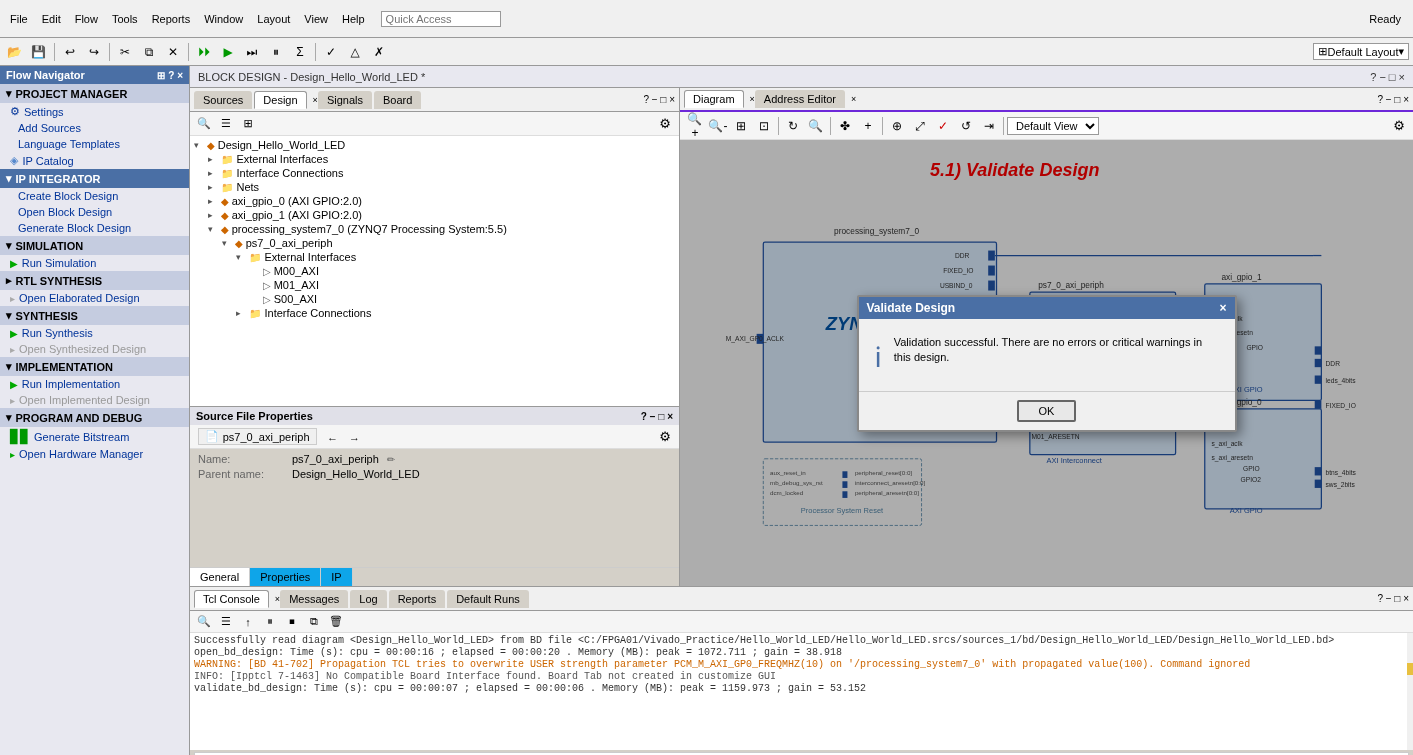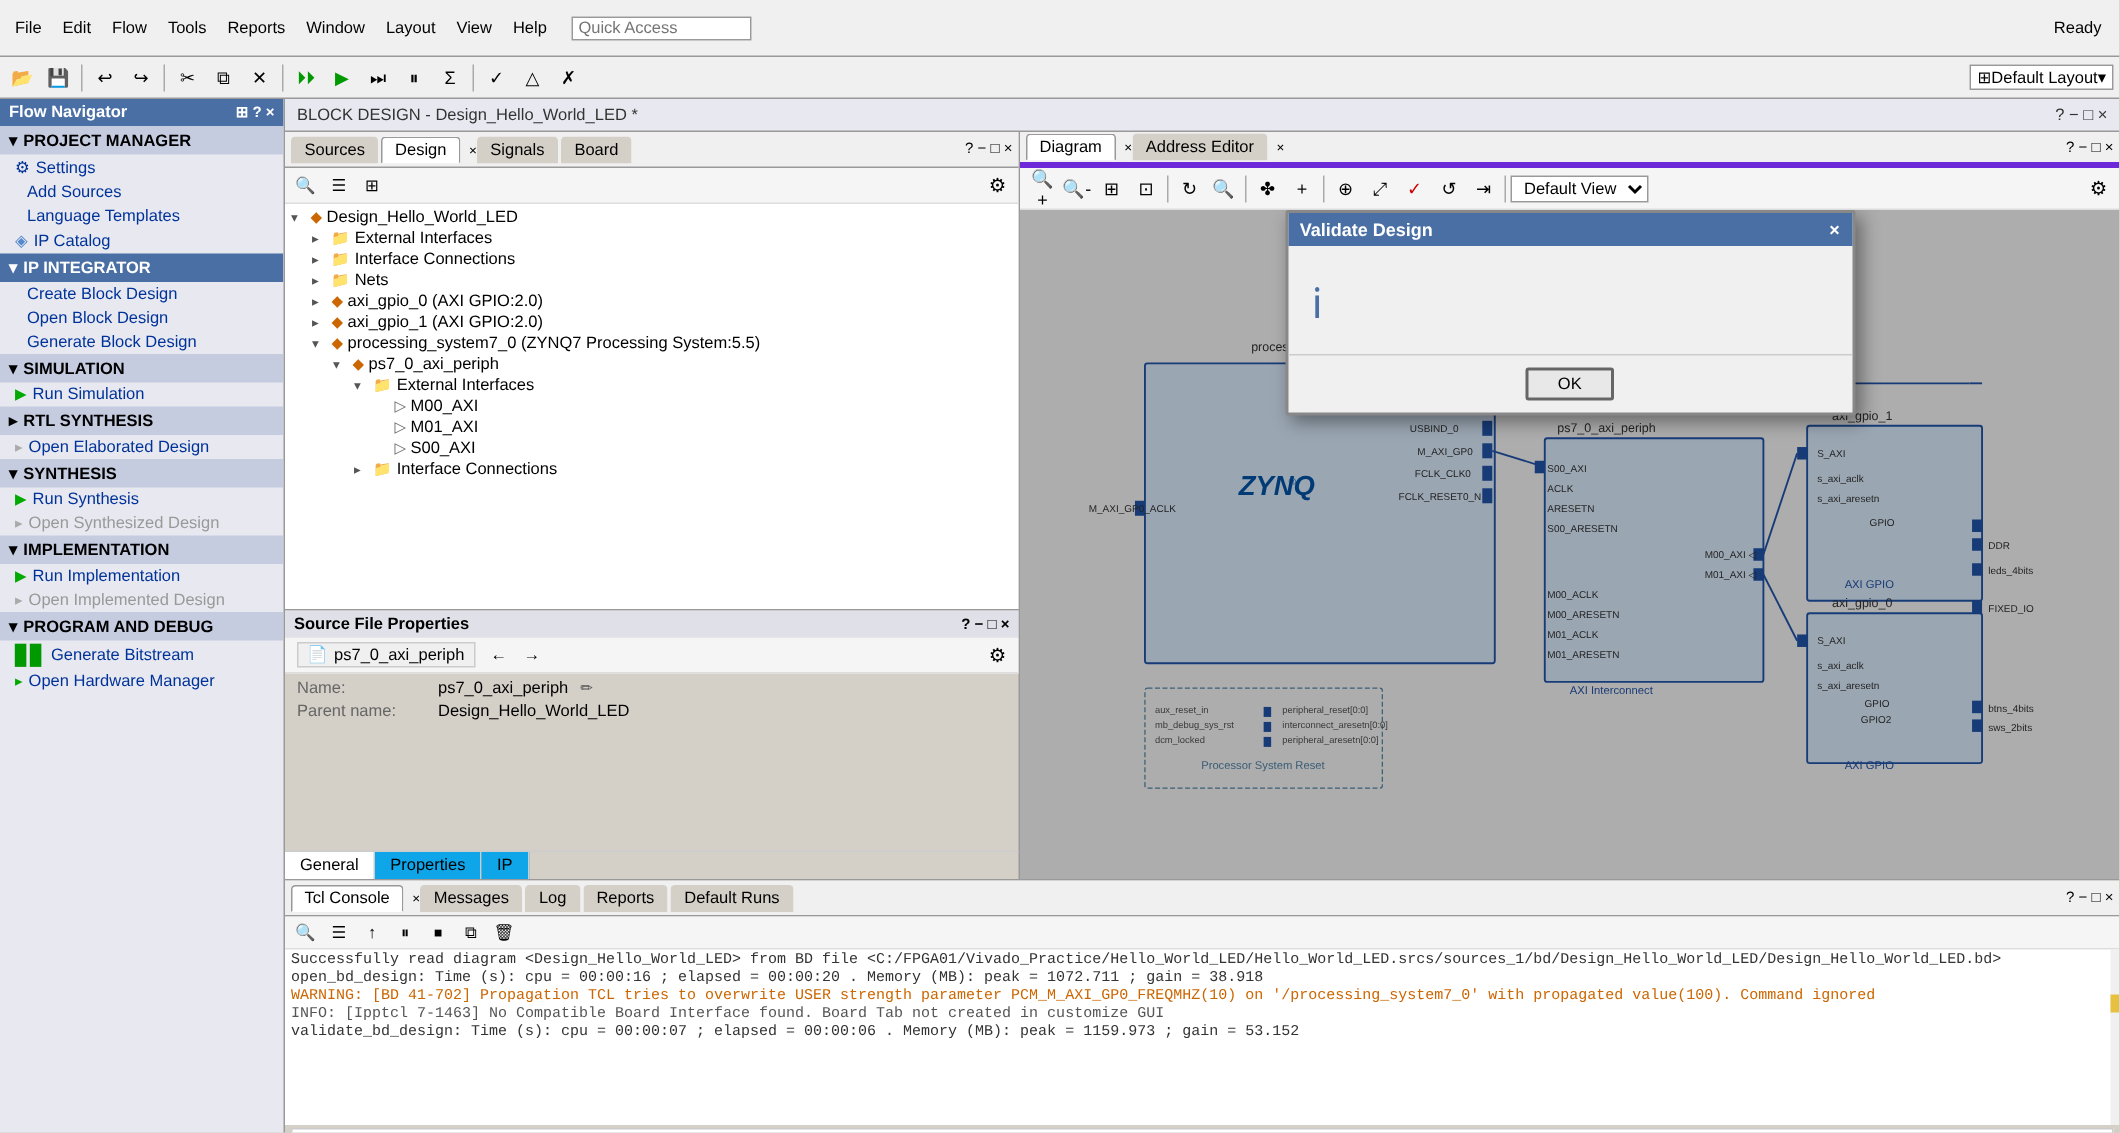--- a/index.html
+++ b/index.html
@@ -65,42 +65,42 @@
     .src-props-content { padding: 4px 8px; font-size: 11px; }
     .src-props-row { display: flex; gap: 4px; margin-bottom: 3px; align-items: center; }
     .src-props-label { color: #666; width: 90px; flex-shrink: 0; }
     .src-props-value { font-size: 11px; }
     .src-props-tabs { display: flex; border-top: 1px solid #ccc; margin-top: auto; }
     .src-props-tab { padding: 3px 10px; font-size: 11px; cursor: pointer; border-right: 1px solid #ccc; background: #0ea5e9; }
     .src-props-tab.active { background: white; }
 
     
     .diagram-panel { flex: 1; display: flex; flex-direction: column; overflow: hidden; }
-    .diagram-tabs { background: #f0f0f0; border-bottom: 4px solid #6d28d9; display: flex; align-items: center; height: 24px; padding: 0 4px; }
+    .diagram-tabs { background: #f0f0f0; border-bottom: 2px solid #6d28d9; display: flex; align-items: center; height: 24px; padding: 0 4px; }
     .diagram-toolbar { background: #f5f5f5; border-bottom: 1px solid #ddd; display: flex; align-items: center; height: 28px; padding: 2px 4px; gap: 1px; }
     .dtb-btn { width: 22px; height: 22px; border: 1px solid transparent; background: transparent; cursor: pointer; display: flex; align-items: center; justify-content: center; font-size: 12px; }
     .dtb-separator { width: 1px; background: #aaa; height: 18px; margin: 0 2px; }
     .view-select { border: 1px solid #999; background: white; padding: 1px 4px; font-size: 11px; }
     .diagram-canvas { flex: 1; background: #f8f8f8; position: relative; overflow: hidden; }
     .validate-label { position: absolute; top: 20px; left: 250px; color: red; font-size: 18px; font-weight: bold; font-style: italic; }
 
     
     .tcl-panel { height: 185px; border-top: 1px solid #999; display: flex; flex-direction: column; }
     .tcl-tabs { background: #f0f0f0; border-bottom: 1px solid #999; display: flex; align-items: center; height: 24px; padding: 0 4px; }
     .tcl-toolbar { background: #f5f5f5; border-bottom: 1px solid #ddd; display: flex; align-items: center; height: 22px; padding: 1px 4px; gap: 2px; }
     .tcl-content { flex: 1; background: white; overflow-y: auto; padding: 2px 4px; font-family: 'Courier New', monospace; font-size: 10px; }
     .tcl-line { margin-bottom: 1px; white-space: nowrap; }
     .tcl-success { color: #333; }
     .tcl-link { color: #0000cc; text-decoration: underline; cursor: pointer; }
     .tcl-warning { color: #cc6600; }
     .tcl-info { color: #555; }
     .tcl-input { border: 1px solid #ccc; margin: 2px 4px; padding: 2px 4px; font-family: 'Courier New', monospace; font-size: 10px; width: calc(100% - 8px); }
 
     
-    .modal-overlay { position: absolute; top: 0; left: 0; width: 100%; height: 100%; background: rgba(0,0,0,0.3); display: flex; align-items: flex-start; justify-content: center; z-index: 100; }
+    .modal-overlay { position: absolute; top: 0; left: 0; width: 100%; height: 100%; background: rgba(0,0,0,0.3); display: flex; align-items: center; justify-content: center; z-index: 100; }
     .modal { background: #f0f0f0; border: 2px solid #888; border-radius: 2px; width: 380px; box-shadow: 4px 4px 12px rgba(0,0,0,0.4); }
     .modal-header { background: #4a6fa5; color: white; padding: 4px 8px; display: flex; align-items: center; justify-content: space-between; font-size: 12px; font-weight: bold; }
     .modal-body { padding: 16px; display: flex; gap: 12px; align-items: flex-start; }
     .modal-icon { font-size: 28px; color: #4a6fa5; flex-shrink: 0; margin-top: 2px; }
     .modal-text { font-size: 11px; line-height: 1.4; }
     .modal-footer { padding: 8px 16px; display: flex; justify-content: center; border-top: 1px solid #ccc; }
     .modal-ok-btn { background: #e8e8e8; border: 2px solid #666; padding: 3px 20px; font-size: 11px; cursor: pointer; border-radius: 2px; }
 
     
     .settings-btn { margin-left: auto; width: 20px; height: 18px; cursor: pointer; display: flex; align-items: center; justify-content: center; font-size: 13px; }
@@ -565,20 +565,21 @@
           </svg>
 
           <div class="modal-overlay">
             <div class="modal">
               <div class="modal-header">
                 <span>Validate Design</span>
                 <span style="cursor:pointer;">×</span>
               </div>
               <div class="modal-body">
                 <span class="modal-icon">ℹ</span>
+                <span class="modal-text">Validation successful. There are no errors or critical warnings in this design.</span>
               </div>
               <div class="modal-footer">
                 <button class="modal-ok-btn">OK</button>
               </div>
             </div>
           </div>
         </div>
       </div>
     </div>
 

